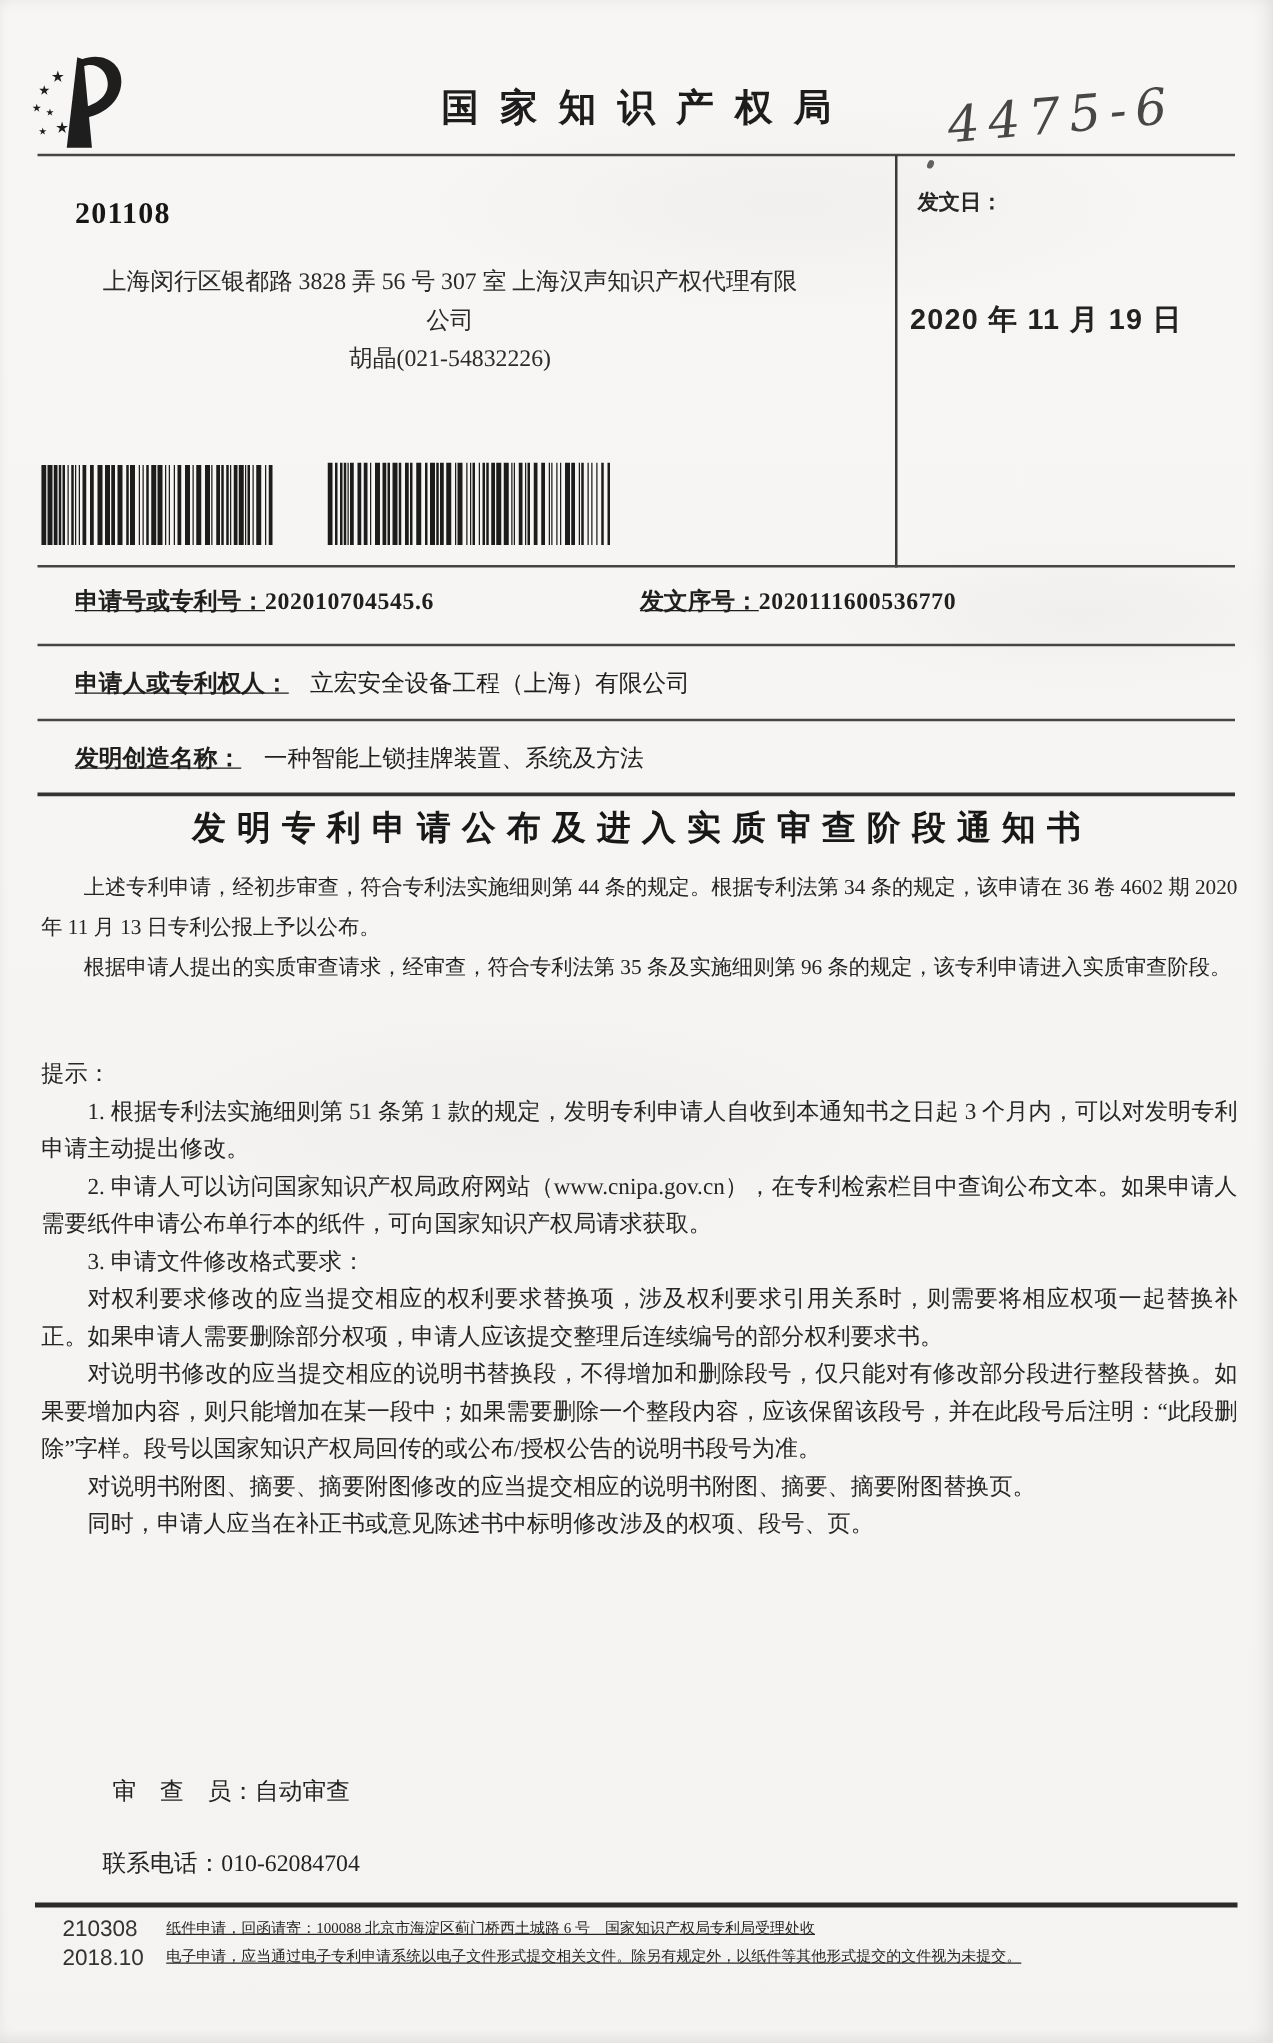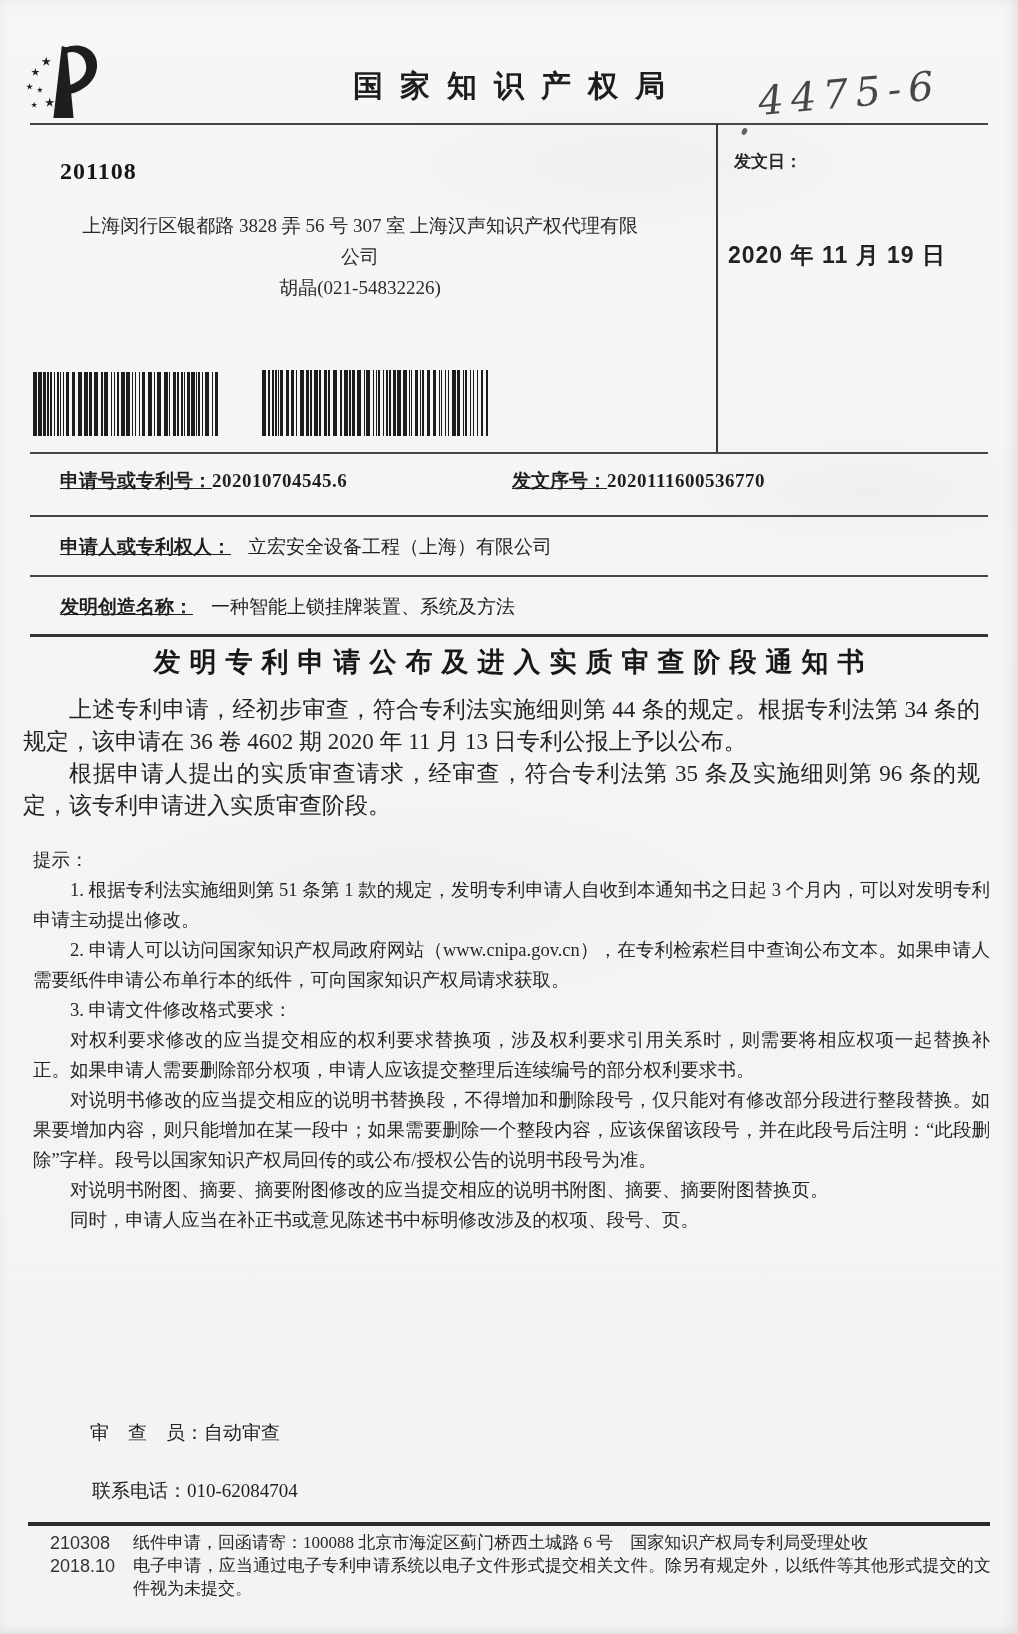--- a/index.html
+++ b/index.html
@@ -37,32 +37,32 @@
   .bc1{left:33px;top:372px;width:188px;height:64px;}
   .bc2{left:262px;top:370px;width:229px;height:66px;}
   
   .meta{font-size:19px;color:#1f1f1f;}
   .meta b{font-weight:700;text-decoration:underline;}
   .num{font-weight:700;letter-spacing:.5px;}
   
   .doc-title{left:0;right:0;top:644px;text-align:center;font-size:27px;font-weight:700;
              letter-spacing:9px;padding-left:9px;color:#181818;}
   
-  .bodytext{left:23px;top:694px;width:957px;font-size:23px;line-height:32px;text-align:justify;color:#242424;}
+  .bodytext{left:33px;top:694px;width:957px;font-size:17px;line-height:32px;text-align:justify;color:#242424;}
   .bodytext p{margin:0;text-indent:2em;}
   .tips{left:33px;top:845px;width:957px;font-size:18.5px;line-height:30px;text-align:justify;color:#262626;}
   .tips p{margin:0;text-indent:2em;}
   .tips .tips-head{text-indent:0;}
   
   .sig{font-size:19px;color:#222;}
   
   .footrule{left:28px;top:1522px;width:962px;height:4px;background:#2b2b2b;}
   .foot-codes{left:50px;top:1532px;font-size:18px;line-height:23px;color:#333;
               font-family:"Liberation Sans","DejaVu Sans",sans-serif;}
-  .foot-text{left:133px;top:1531px;width:858px;font-size:17px;line-height:23px;color:#262626;text-align:justify;}
+  .foot-text{left:133px;top:1531px;width:858px;font-size:12px;line-height:23px;color:#262626;text-align:justify;text-decoration:underline;}
   .foot-text p{margin:0;}
 </style>
 </head>
 <body>
 
 <div class="page">
 
   <svg class="abs logo" viewBox="0 0 100 100">
     <g fill="#1e1e1e">
       <path d="M45 7 L51 9 L59 93 L35 93 Z"></path>
@@ -222,21 +222,21 @@
     <p>3. 申请文件修改格式要求：</p>
     <p>对权利要求修改的应当提交相应的权利要求替换项，涉及权利要求引用关系时，则需要将相应权项一起替换补正。如果申请人需要删除部分权项，申请人应该提交整理后连续编号的部分权利要求书。</p>
     <p>对说明书修改的应当提交相应的说明书替换段，不得增加和删除段号，仅只能对有修改部分段进行整段替换。如果要增加内容，则只能增加在某一段中；如果需要删除一个整段内容，应该保留该段号，并在此段号后注明：“此段删除”字样。段号以国家知识产权局回传的或公布/授权公告的说明书段号为准。</p>
     <p>对说明书附图、摘要、摘要附图修改的应当提交相应的说明书附图、摘要、摘要附图替换页。</p>
     <p>同时，申请人应当在补正书或意见陈述书中标明修改涉及的权项、段号、页。</p>
   </div>
 
   <div class="abs sig" style="left:90px;top:1420px;">
     <span>审　查　员：</span><span>自动审查</span>
   </div>
-  <div class="abs sig" style="left:92px;top:1478px;">
+  <div class="abs sig" style="left:82px;top:1478px;">
     <span>联系电话：</span><span>010-62084704</span>
   </div>
 
   <div class="footrule abs"></div>
   <div class="abs foot-codes">
     <div>210308</div>
     <div>2018.10</div>
   </div>
   <div class="abs foot-text">
     <p>纸件申请，回函请寄：100088 北京市海淀区蓟门桥西土城路 6 号　国家知识产权局专利局受理处收</p>

